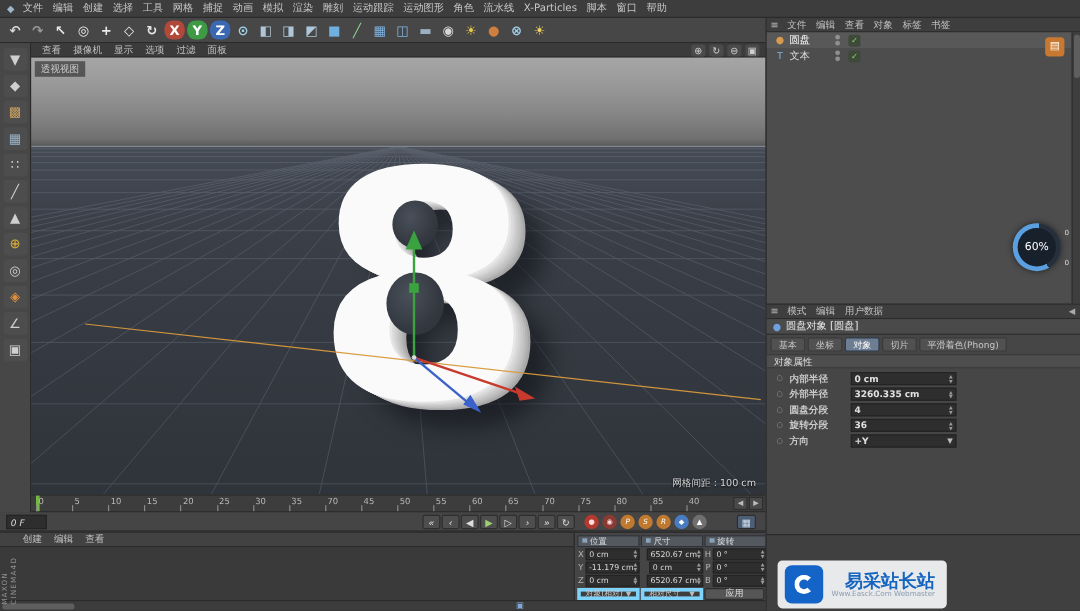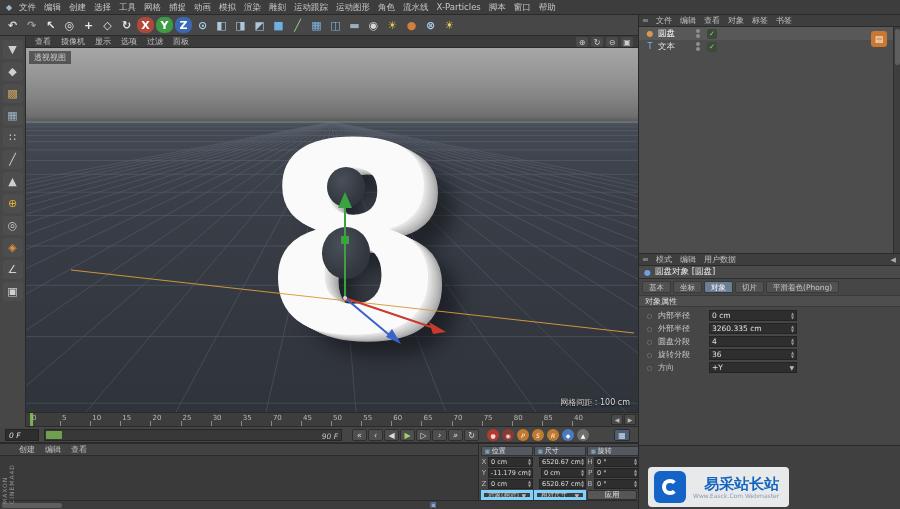--- a/index.html
+++ b/index.html
@@ -100,21 +100,21 @@
   .am-header { height:12px; background:#3e3e3e; border-bottom:1px solid #2b2b2b; display:flex; align-items:center; padding-left:3px; }
   .am-menu-item { padding:0 4px; font-size:8px; color:#c0c0c0; }
   .am-back { margin-left:auto; padding-right:5px; color:#aaa; font-size:7px; }
   .am-title { height:13px; display:flex; align-items:center; gap:4px; padding-left:5px; background:#4a4a4a; border-bottom:1px solid #2e2e2e; }
   .am-obj-icon { color:#6fa0e0; font-size:8px; }
   .am-title-text { font-size:8.5px; color:#e8e8e8; }
   .am-tabs { display:flex; gap:2px; padding:2px 3px; height:16px; }
   .am-tab { padding:0 6px; height:12px; line-height:11px; background:#515151; border:1px solid #3a3a3a; border-radius:2px; font-size:7.5px; color:#c8c8c8; white-space:nowrap; }
   .am-tab.active { background:#6e7e92; color:#fff; border-color:#2e3a48; }
   .am-section { height:12px; line-height:12px; padding-left:6px; font-size:8px; color:#ddd; background:#4e4e4e; border-top:1px solid #3a3a3a; border-bottom:1px solid #3a3a3a; }
-  .am-rows { padding-top:2px; }
+  .am-rows { padding-top:2px;font-weight:bold; }
   .am-row { height:13px; display:flex; align-items:center; gap:3px; padding-left:8px; }
   .am-dot { color:#999; font-size:6px; width:8px; }
   .am-label { width:48px; font-size:8px; color:#c8c8c8; white-space:nowrap; }
   .am-field { width:88px; height:11px; background:#2e2e2e; border:1px solid #232323; display:flex; align-items:center; padding:0 2px; }
   .am-value { flex:1; font-size:7.5px; color:#e0e0e0; }
   .spin { display:flex; flex-direction:column; justify-content:center; }
   .spin i { font-style:normal; font-size:4px; line-height:4px; color:#9a9a9a; display:block; text-align:center; }
   .dd { display:none; font-size:6px; color:#bbb; }
   .am-row.drop .dd { display:block; }
   .rp-bottom { position:absolute; left:0; top:430px; width:262px; height:64px; background:#404040; border-top:1px solid #2a2a2a; }
@@ -387,24 +387,20 @@
         </span>
       </span>
     <span class="ruler-arrows">
       <span class="r-arrow">◀</span>
       <span class="r-arrow">▶</span>
     </span>
   </div>
 
   <div class="transport">
     <span class="frame-box">0 F</span>
-    <span class="range-track">
-      <span class="range-handle"></span>
-      <span class="range-end">90 F</span>
-    </span>
     <span class="t-buttons">
 
     <span class="t-btn">«</span>
         <span class="t-btn">‹</span>
         <span class="t-btn">◀</span>
         <span class="t-btn" style="color: rgb(159, 208, 111);">▶</span>
         <span class="t-btn">▷</span>
         <span class="t-btn">›</span>
         <span class="t-btn">»</span>
         <span class="t-btn">↻</span>
@@ -685,20 +681,26 @@
     <div class="rp-bottom"></div>
   </div>
 
   <div class="statusbar">
     <span class="status-scroll"></span>
     <span class="status-logo">▣</span>
   </div>
 
   <div class="branding">MAXON CINEMA4D</div>
 
+  <div class="hud">
+    <span class="hud-dial"></span>
+    <span class="hud-inner">60%</span>
+    <span class="hud-top">0</span>
+    <span class="hud-bottom">0</span>
+  </div>
 
   <div class="watermark">
     <span class="wm-logo">
         <span class="wm-ring"></span>
       </span>
     <span class="wm-text">
       <div class="wm-title">易采站长站</div>
       <div class="wm-sub">Www.Easck.Com Webmaster</div>
     </span>
   </div>

